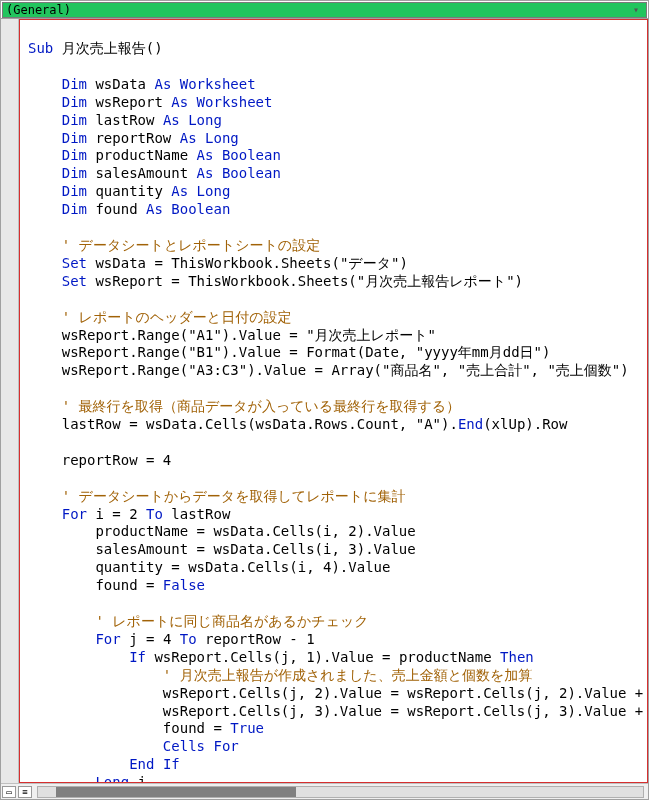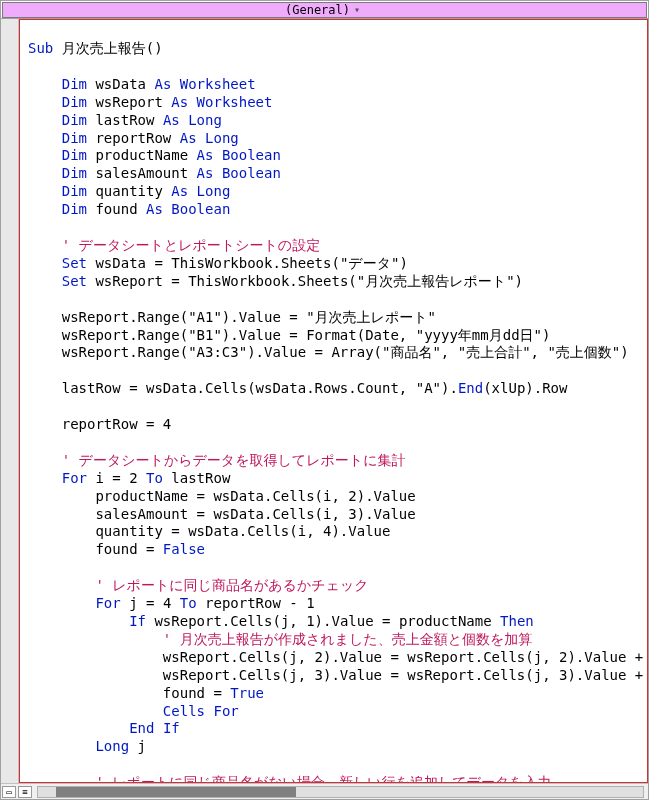--- a/index.html
+++ b/index.html
@@ -1,25 +1,25 @@
 <!DOCTYPE html>
 <html><head>
 <meta charset="utf-8">
 <style>
   * { margin: 0; padding: 0; box-sizing: border-box; }
   html, body { width: 649px; height: 800px; overflow: hidden; font-family: "MS Gothic", "Consolas", monospace; font-size: 12px; background: #f0f0f0; }
   .window { width: 100%; height: 100%; display: flex; flex-direction: column; border: 1px solid #a0a0a0; }
   .topbar { display: flex; align-items: center; background: #fff; border-bottom: 1px solid #a0a0a0; height: 18px; }
-  .dropdown { flex: 1; border: 1px solid #7a7a7a; background: #f0abfc; height: 16px; display: flex; align-items: center; justify-content: center; padding: 0 3px; margin: 1px; font-size: 12px; position: relative; }
+  .dropdown { flex: 1; border: 1px solid #7a7a7a; background: #22c55e; height: 16px; display: flex; align-items: center; justify-content: space-between; padding: 0 3px; margin: 1px; font-size: 12px; position: relative; }
   .dropdown .arrow { width: 14px; height: 14px; display: flex; align-items: center; justify-content: center; color: #555; font-size: 10px; }
   .content-wrap { flex: 1; display: flex; overflow: hidden; position: relative; }
   .gutter { width: 18px; background: #e8e8e8; border-right: 1px solid #c0c0c0; }
   .code-area { flex: 1; background: #fff; border: 1px solid #d62f2f; padding: 20px 8px; overflow: hidden; white-space: pre; line-height: 1.28; font-size: 14px; color: #000; }
   .kw { color: #0018c4; }
-  .cm { color: #be185d; }
+  .cm { color: #a16207; }
   .bottombar { height: 16px; background: #f0f0f0; border-top: 1px solid #c0c0c0; display: flex; align-items: center; }
   .hscroll { height: 12px; background: #e0e0e0; border: 1px solid #b0b0b0; margin: 2px 4px; flex: 1; position: relative; }
   .hscroll-thumb { position: absolute; left: 18px; top: 0; height: 100%; width: 240px; background: #808080; }
   .proc-sel { width: 14px; height: 12px; border: 1px solid #999; background: #fff; display: flex; align-items: center; justify-content: center; font-size: 9px; margin: 2px 1px; }
 </style>
 </head>
 <body>
 
 <div class="window">
   <div class="topbar">
@@ -39,24 +39,26 @@
     <span class="kw">Dim</span> reportRow <span class="kw">As</span> <span class="kw">Long</span>
     <span class="kw">Dim</span> productName <span class="kw">As</span> <span class="kw">Boolean</span>
     <span class="kw">Dim</span> salesAmount <span class="kw">As</span> <span class="kw">Boolean</span>
     <span class="kw">Dim</span> quantity <span class="kw">As</span> <span class="kw">Long</span>
     <span class="kw">Dim</span> found <span class="kw">As</span> <span class="kw">Boolean</span>
 
 <span class="cm">    ' データシートとレポートシートの設定</span>
     <span class="kw">Set</span> wsData = ThisWorkbook.Sheets("データ")
     <span class="kw">Set</span> wsReport = ThisWorkbook.Sheets("月次売上報告レポート")
 
+<span class="cm">    ' レポートのヘッダーと日付の設定</span>
     wsReport.Range("A1").Value = "月次売上レポート"
     wsReport.Range("B1").Value = Format(Date, "yyyy年mm月dd日")
     wsReport.Range("A3:C3").Value = Array("商品名", "売上合計", "売上個数")
 
+<span class="cm">    ' 最終行を取得（商品データが入っている最終行を取得する）</span>
     lastRow = wsData.Cells(wsData.Rows.Count, "A").<span class="kw">End</span>(xlUp).Row
 
     reportRow = 4
 
 <span class="cm">    ' データシートからデータを取得してレポートに集計</span>
     <span class="kw">For</span> i = 2 <span class="kw">To</span> lastRow
         productName = wsData.Cells(i, 2).Value
         salesAmount = wsData.Cells(i, 3).Value
         quantity = wsData.Cells(i, 4).Value
         found = <span class="kw">False</span>

